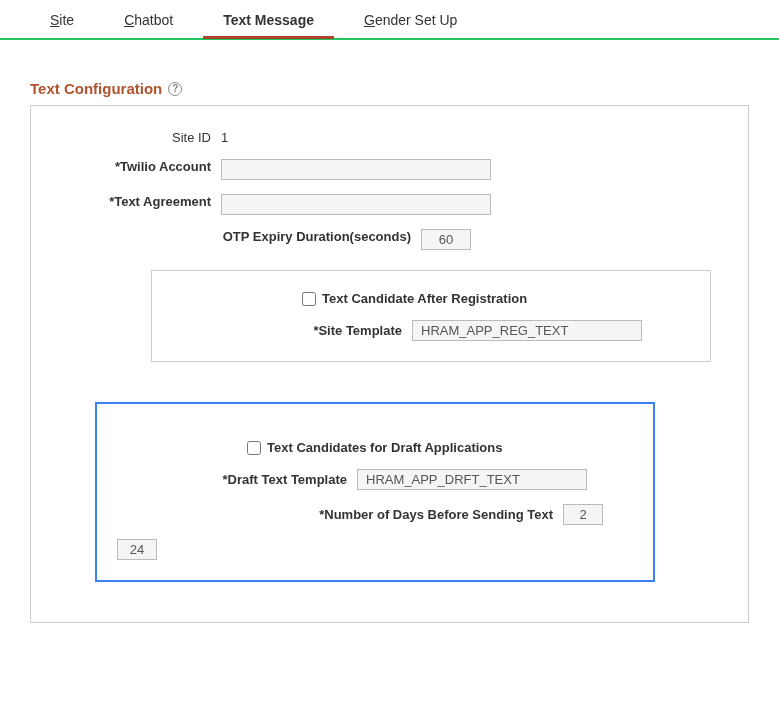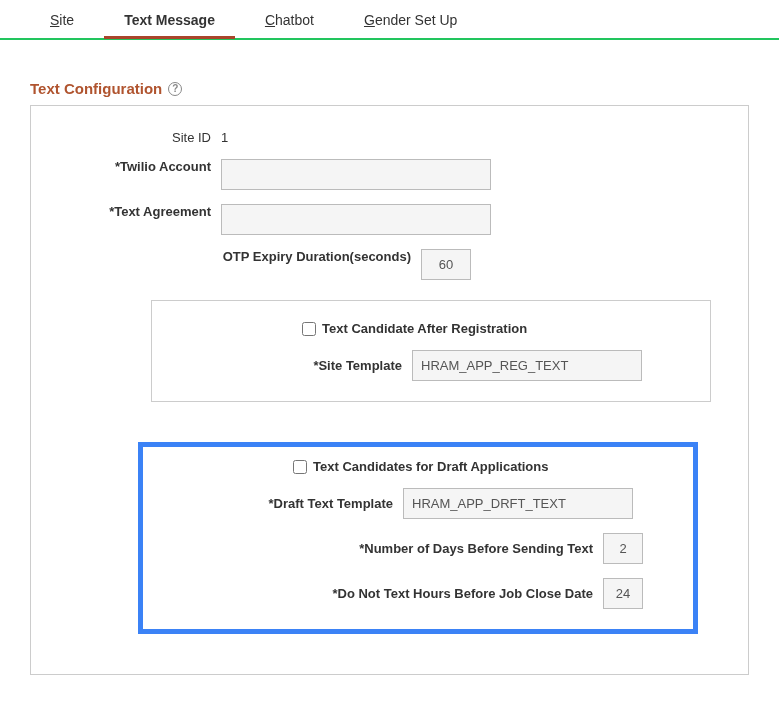--- a/index.html
+++ b/index.html
@@ -90,21 +90,21 @@
     .checkbox-label {
       font-weight: bold;
       font-size: 13px;
     }
     input[type="checkbox"] {
       width: 14px;
       height: 14px;
       cursor: pointer;
     }
     input[type="text"] {
-      height: 31px;
+      height: 21px;
       border: 1px solid #bbb;
       background: #f5f5f5;
       padding: 0 8px;
       font-size: 13px;
       color: #555;
     }
     .input-long {
       width: 270px;
     }
     .input-small {
@@ -128,33 +128,33 @@
     .inner-row:last-child {
       margin-bottom: 0;
     }
     .inner-label {
       text-align: right;
       padding-right: 10px;
       font-size: 13px;
       font-weight: bold;
     }
     .inner-box-2 {
-      border: 5px solid #3b82f6;
-      margin: 40px 0 0 87px;
-      padding: 12px 20px 20px 20px;
+      border: 2px solid #3b82f6;
+      margin: 40px 0 0 44px;
+      padding: 36px 20px 20px 20px;
       width: 560px;
     }
   </style>
 </head>
 <body>
 
 <div class="tabs">
   <div class="tab"><span class="underline-letter">S</span><span>ite</span></div>
+  <div class="tab"><span class="underline-letter">C</span><span>hatbot</span></div>
   <div class="tab active"><span>Text Message</span></div>
-  <div class="tab"><span class="underline-letter">C</span><span>hatbot</span></div>
   <div class="tab"><span class="underline-letter">G</span><span>ender Set Up</span></div>
 </div>
 
 <div class="section-title">
   <span>Text Configuration</span>
   <span class="help-icon">?</span>
 </div>
 
 <div class="outer-box">
 
@@ -205,19 +205,18 @@
     <div class="inner-row">
       <div class="inner-label" style="width:240px;">*Draft Text Template</div>
       <input type="text" class="input-med" value="HRAM_APP_DRFT_TEXT" style="">
     </div>
     <div class="inner-row">
       <div class="inner-label" style="flex:1;">*Number of Days Before Sending Text</div>
       <input type="text" class="input-small" style="width: 40px;" value="2">
       <div style="width:30px;"></div>
     </div>
     <div class="inner-row">
-      <div class="inner-label" style="flex:1;">*Do Not Text Hours Before Job Close Date</div>
       <input type="text" class="input-small" style="width: 40px;" value="24">
       <div style="width:30px;"></div>
     </div>
   </div>
 
 </div>
 
 </body></html>

